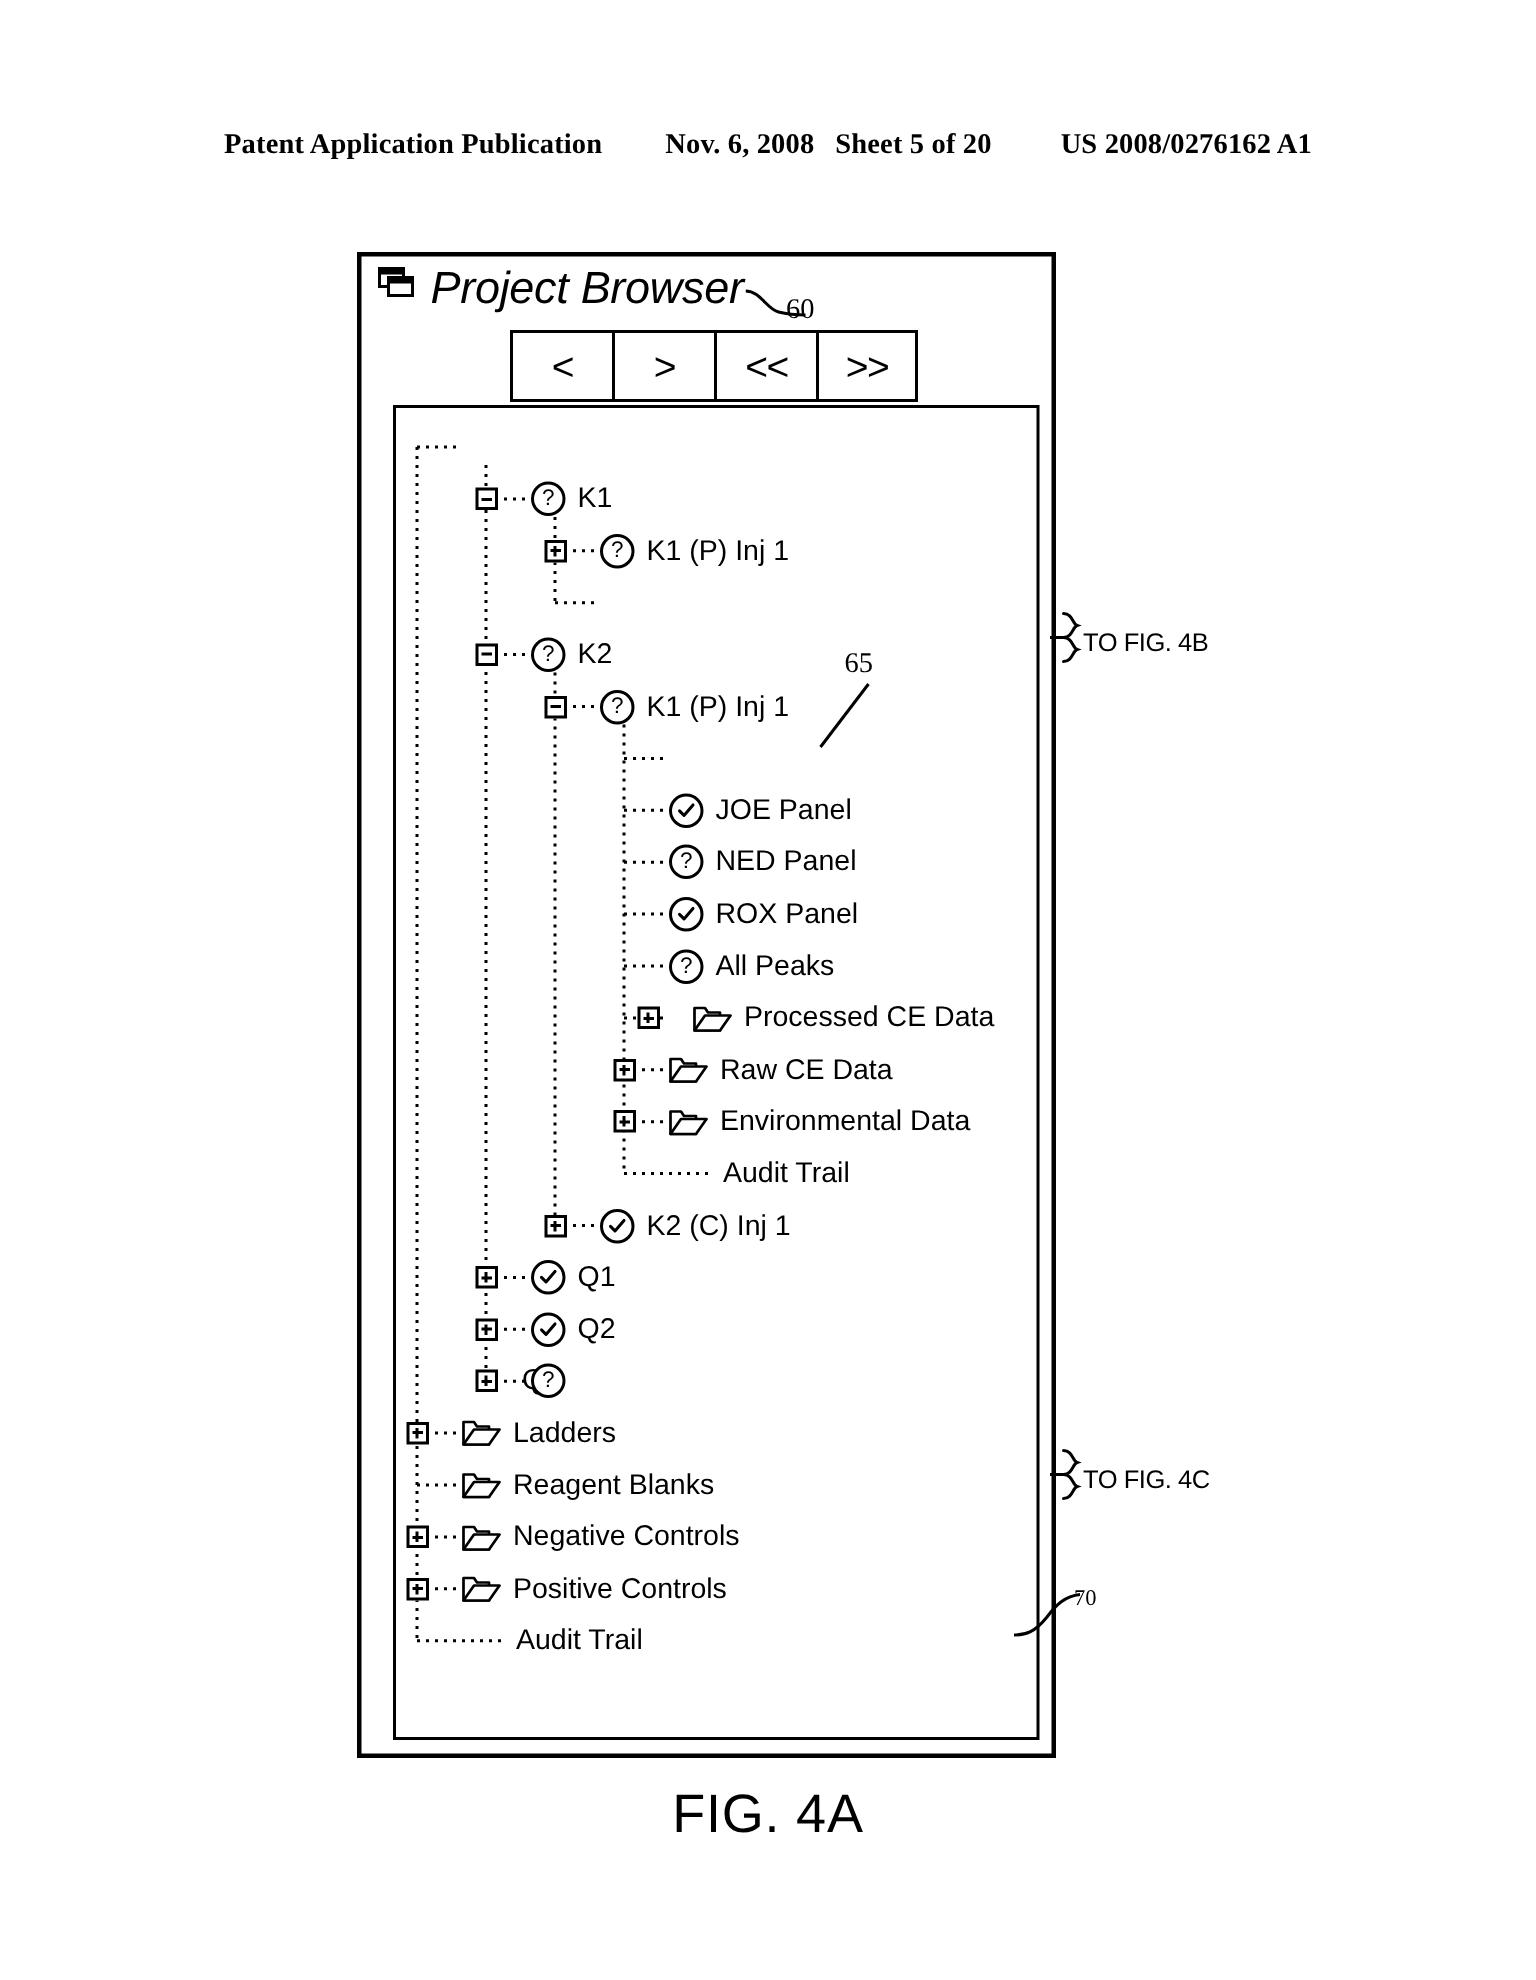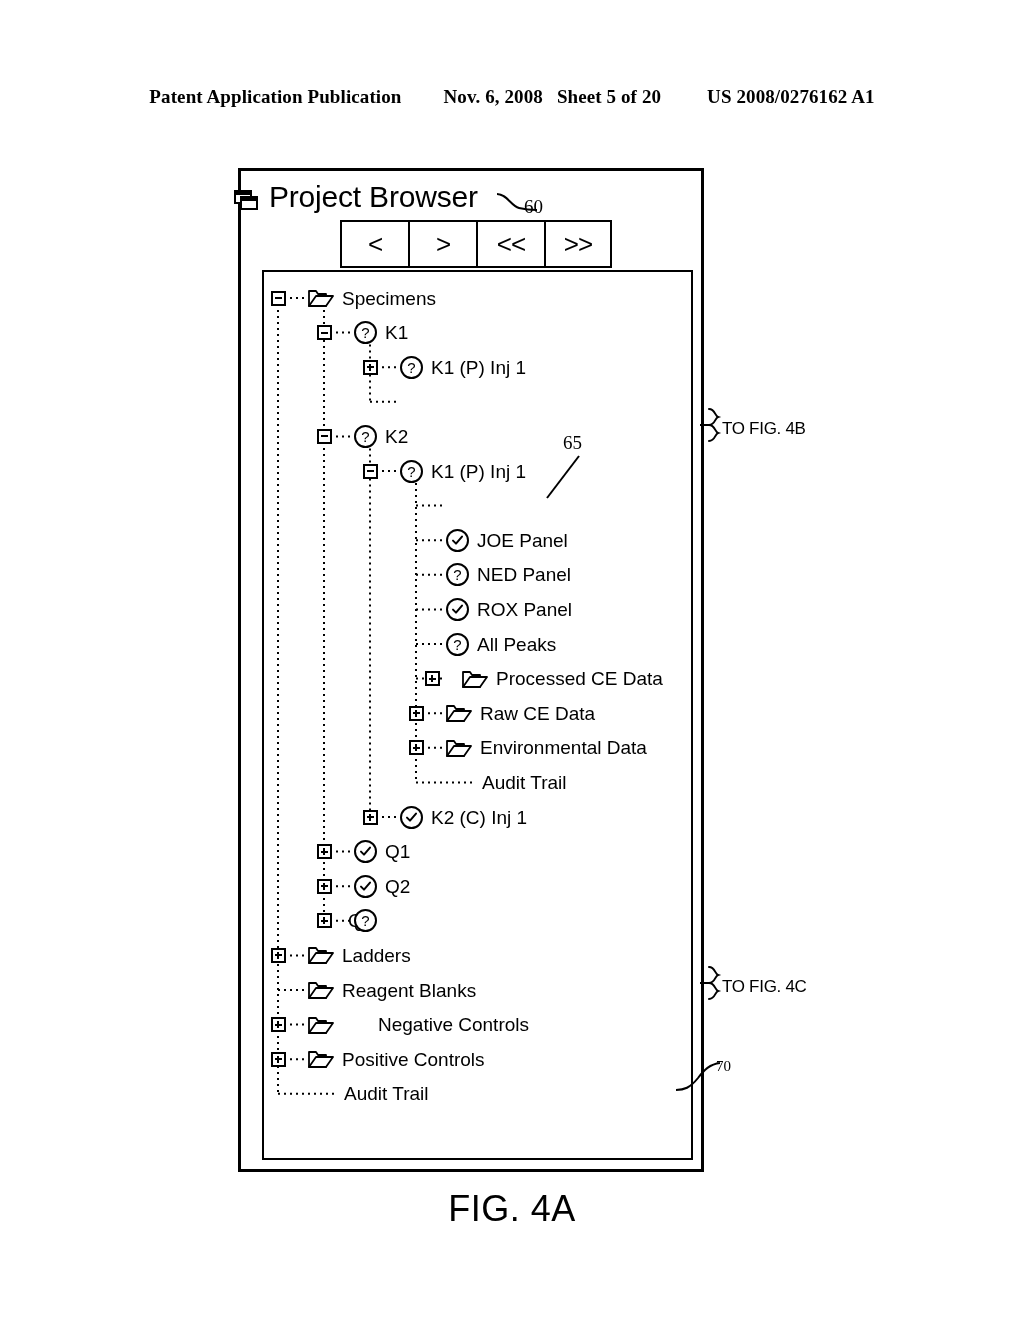--- a/index.html
+++ b/index.html
@@ -20,22 +20,22 @@
   #pub-header .gap-b{width:14px;}
   #pub-header .gap-c{width:46px;}
 
   
   #window-frame{
     position:absolute;left:238px;top:168px;width:466px;height:1004px;
     border:3px solid #000;background:#fff;box-sizing:border-box;
   }
   
   #titlebar{
-    position:absolute;left:234px;top:178px;height:34px;
-    display:flex;align-items:flex-end;
+    position:absolute;left:252px;top:178px;height:34px;
+    display:flex;align-items:flex-start;font-style:italic;
   }
   #window-icon{
     position:relative;width:26px;height:22px;margin-right:9px;flex:none;
   }
   #window-icon .w{
     position:absolute;border:2px solid #000;background:#fff;box-sizing:border-box;
   }
   #window-icon .w1{left:0;top:0;width:18px;height:14px;}
   #window-icon .w1::before{content:"";position:absolute;left:0;top:0;right:0;height:3px;background:#000;}
   #window-icon .w2{left:6px;top:6px;width:18px;height:14px;}
@@ -184,30 +184,20 @@
       <line x1="60" y1="614.2" x2="90" y2="614.2" stroke="#000" stroke-width="2" stroke-dasharray="2,4"></line>
       <line x1="60" y1="648.8000000000001" x2="90" y2="648.8000000000001" stroke="#000" stroke-width="2" stroke-dasharray="2,4"></line>
       <line x1="14" y1="683.4" x2="44" y2="683.4" stroke="#000" stroke-width="2" stroke-dasharray="2,4"></line>
       <line x1="14" y1="718" x2="44" y2="718" stroke="#000" stroke-width="2" stroke-dasharray="2,4"></line>
       <line x1="14" y1="752.6" x2="44" y2="752.6" stroke="#000" stroke-width="2" stroke-dasharray="2,4"></line>
       <line x1="14" y1="787.2" x2="44" y2="787.2" stroke="#000" stroke-width="2" stroke-dasharray="2,4"></line>
       <line x1="14" y1="821.8000000000001" x2="44" y2="821.8000000000001" stroke="#000" stroke-width="2" stroke-dasharray="2,4"></line>
       <line x1="44" y1="821.8000000000001" x2="72" y2="821.8000000000001" stroke="#000" stroke-width="2" stroke-dasharray="2,4"></line>
     </svg>
   <div id="tree">
-      <div class="row" style="top: 9px; left: 0px;">
-        <span class="exp" style="left: 6.5px; top: 9.5px;"></span>
-        <span class="folder" style="left: 44px; top: 7px;">
-          <svg width="26" height="20" viewBox="0 0 26 20">
-            <path d="M1,18 L1,3 L8,3 L10,6 L18,6 L18,18 Z" fill="#fff" stroke="#000" stroke-width="1.8" stroke-linejoin="round"></path>
-            <path d="M18,18 L25,8 L8,8 L1,18 Z" fill="#fff" stroke="#000" stroke-width="1.8" stroke-linejoin="round"></path>
-          </svg>
-        </span>
-        <span class="label" style="margin-left: 78px;">Specimens</span>
-      </div>
       <div class="row" style="top: 43.6px; left: 0px;">
         <span class="exp" style="left: 52.5px; top: 9.5px;"></span>
         <span class="cicon q" style="left: 90px; top: 5.5px;"></span>
         <span class="label" style="margin-left: 121px;">K1</span>
       </div>
       <div class="row" style="top: 78.2px; left: 0px;">
         <span class="exp plus" style="left: 98.5px; top: 9.5px;"></span>
         <span class="cicon q" style="left: 136px; top: 5.5px;"></span>
         <span class="label" style="margin-left: 167px;">K1 (P) Inj 1</span>
       </div>
@@ -322,21 +312,21 @@
       </div>
       <div class="row" style="top: 701px; left: 0px;">
         <span class="folder" style="left: 44px; top: 7px;">
           <svg width="26" height="20" viewBox="0 0 26 20">
             <path d="M1,18 L1,3 L8,3 L10,6 L18,6 L18,18 Z" fill="#fff" stroke="#000" stroke-width="1.8" stroke-linejoin="round"></path>
             <path d="M18,18 L25,8 L8,8 L1,18 Z" fill="#fff" stroke="#000" stroke-width="1.8" stroke-linejoin="round"></path>
           </svg>
         </span>
         <span class="label" style="margin-left: 78px;">Reagent Blanks</span>
       </div>
-      <div class="row" style="top: 735.6px; left: 0px; padding-left: 36px;">
+      <div class="row" style="top: 735.6px; left: 0px;">
         <span class="exp plus" style="left: 6.5px; top: 9.5px;"></span>
         <span class="folder" style="left: 44px; top: 7px;">
           <svg width="26" height="20" viewBox="0 0 26 20">
             <path d="M1,18 L1,3 L8,3 L10,6 L18,6 L18,18 Z" fill="#fff" stroke="#000" stroke-width="1.8" stroke-linejoin="round"></path>
             <path d="M18,18 L25,8 L8,8 L1,18 Z" fill="#fff" stroke="#000" stroke-width="1.8" stroke-linejoin="round"></path>
           </svg>
         </span>
         <span class="label" style="margin-left: 78px;">Negative Controls</span>
       </div>
       <div class="row" style="top: 770.2px; left: 0px;">

